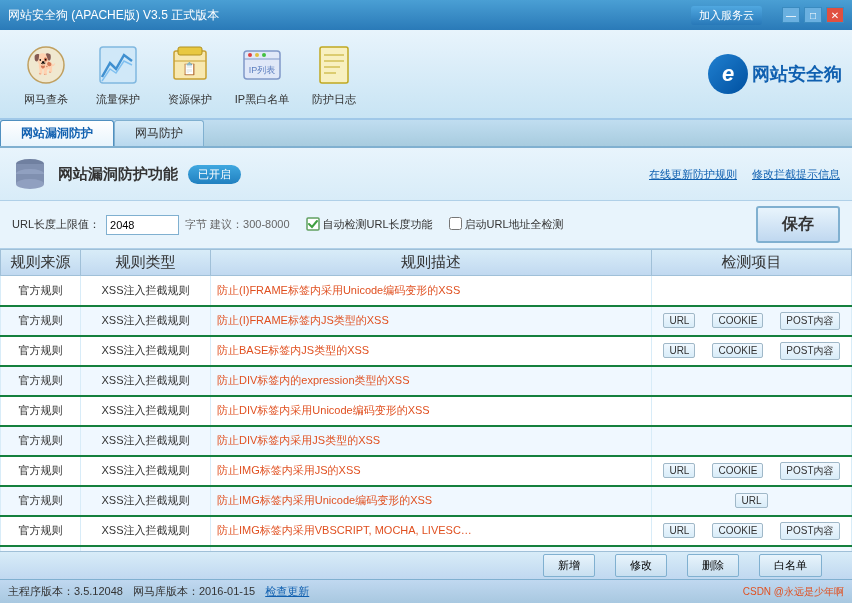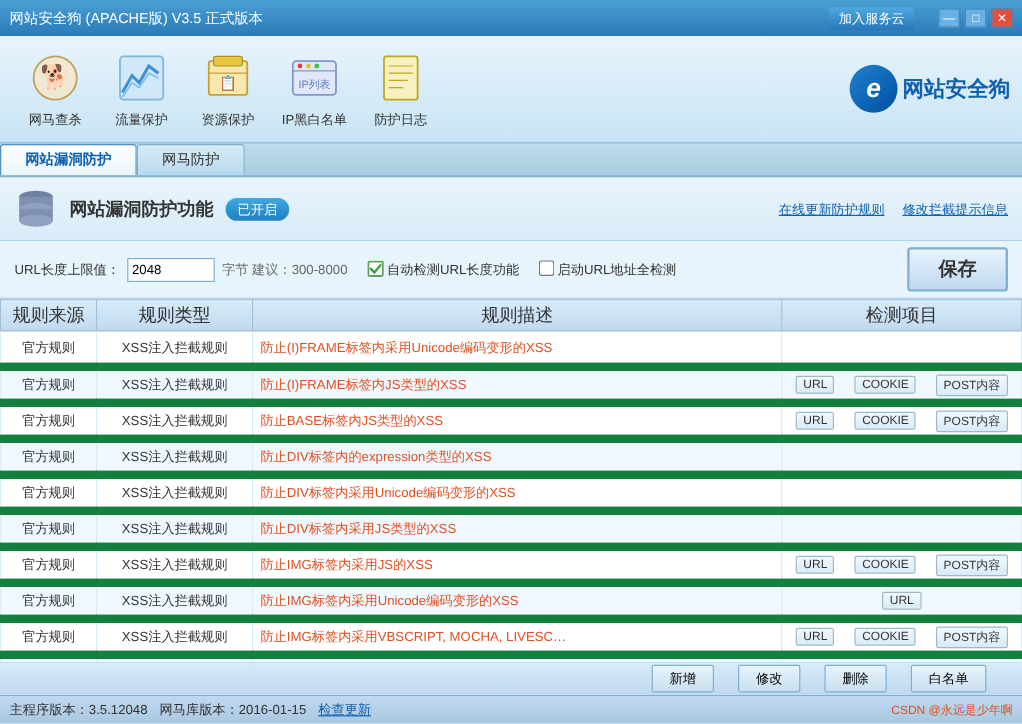--- a/index.html
+++ b/index.html
@@ -184,21 +184,21 @@
     }
     thead th {
       border: 1px solid #a0c0d8;
       padding: 3px 6px;
       font-size: 15px;
       color: #333;
       font-weight: normal;
     }
     tbody tr {
       height: 30px;
-      border-bottom: 7px solid #15803d;
+      border-bottom: 2px solid #15803d;
     }
     tbody tr:nth-child(even) { background: #f0f8ff; }
     td {
       border: 1px solid #d8ecf8;
       padding: 2px 6px;
       font-size: 11px;
       text-align: center;
     }
     td.rule-desc {
       text-align: left;

